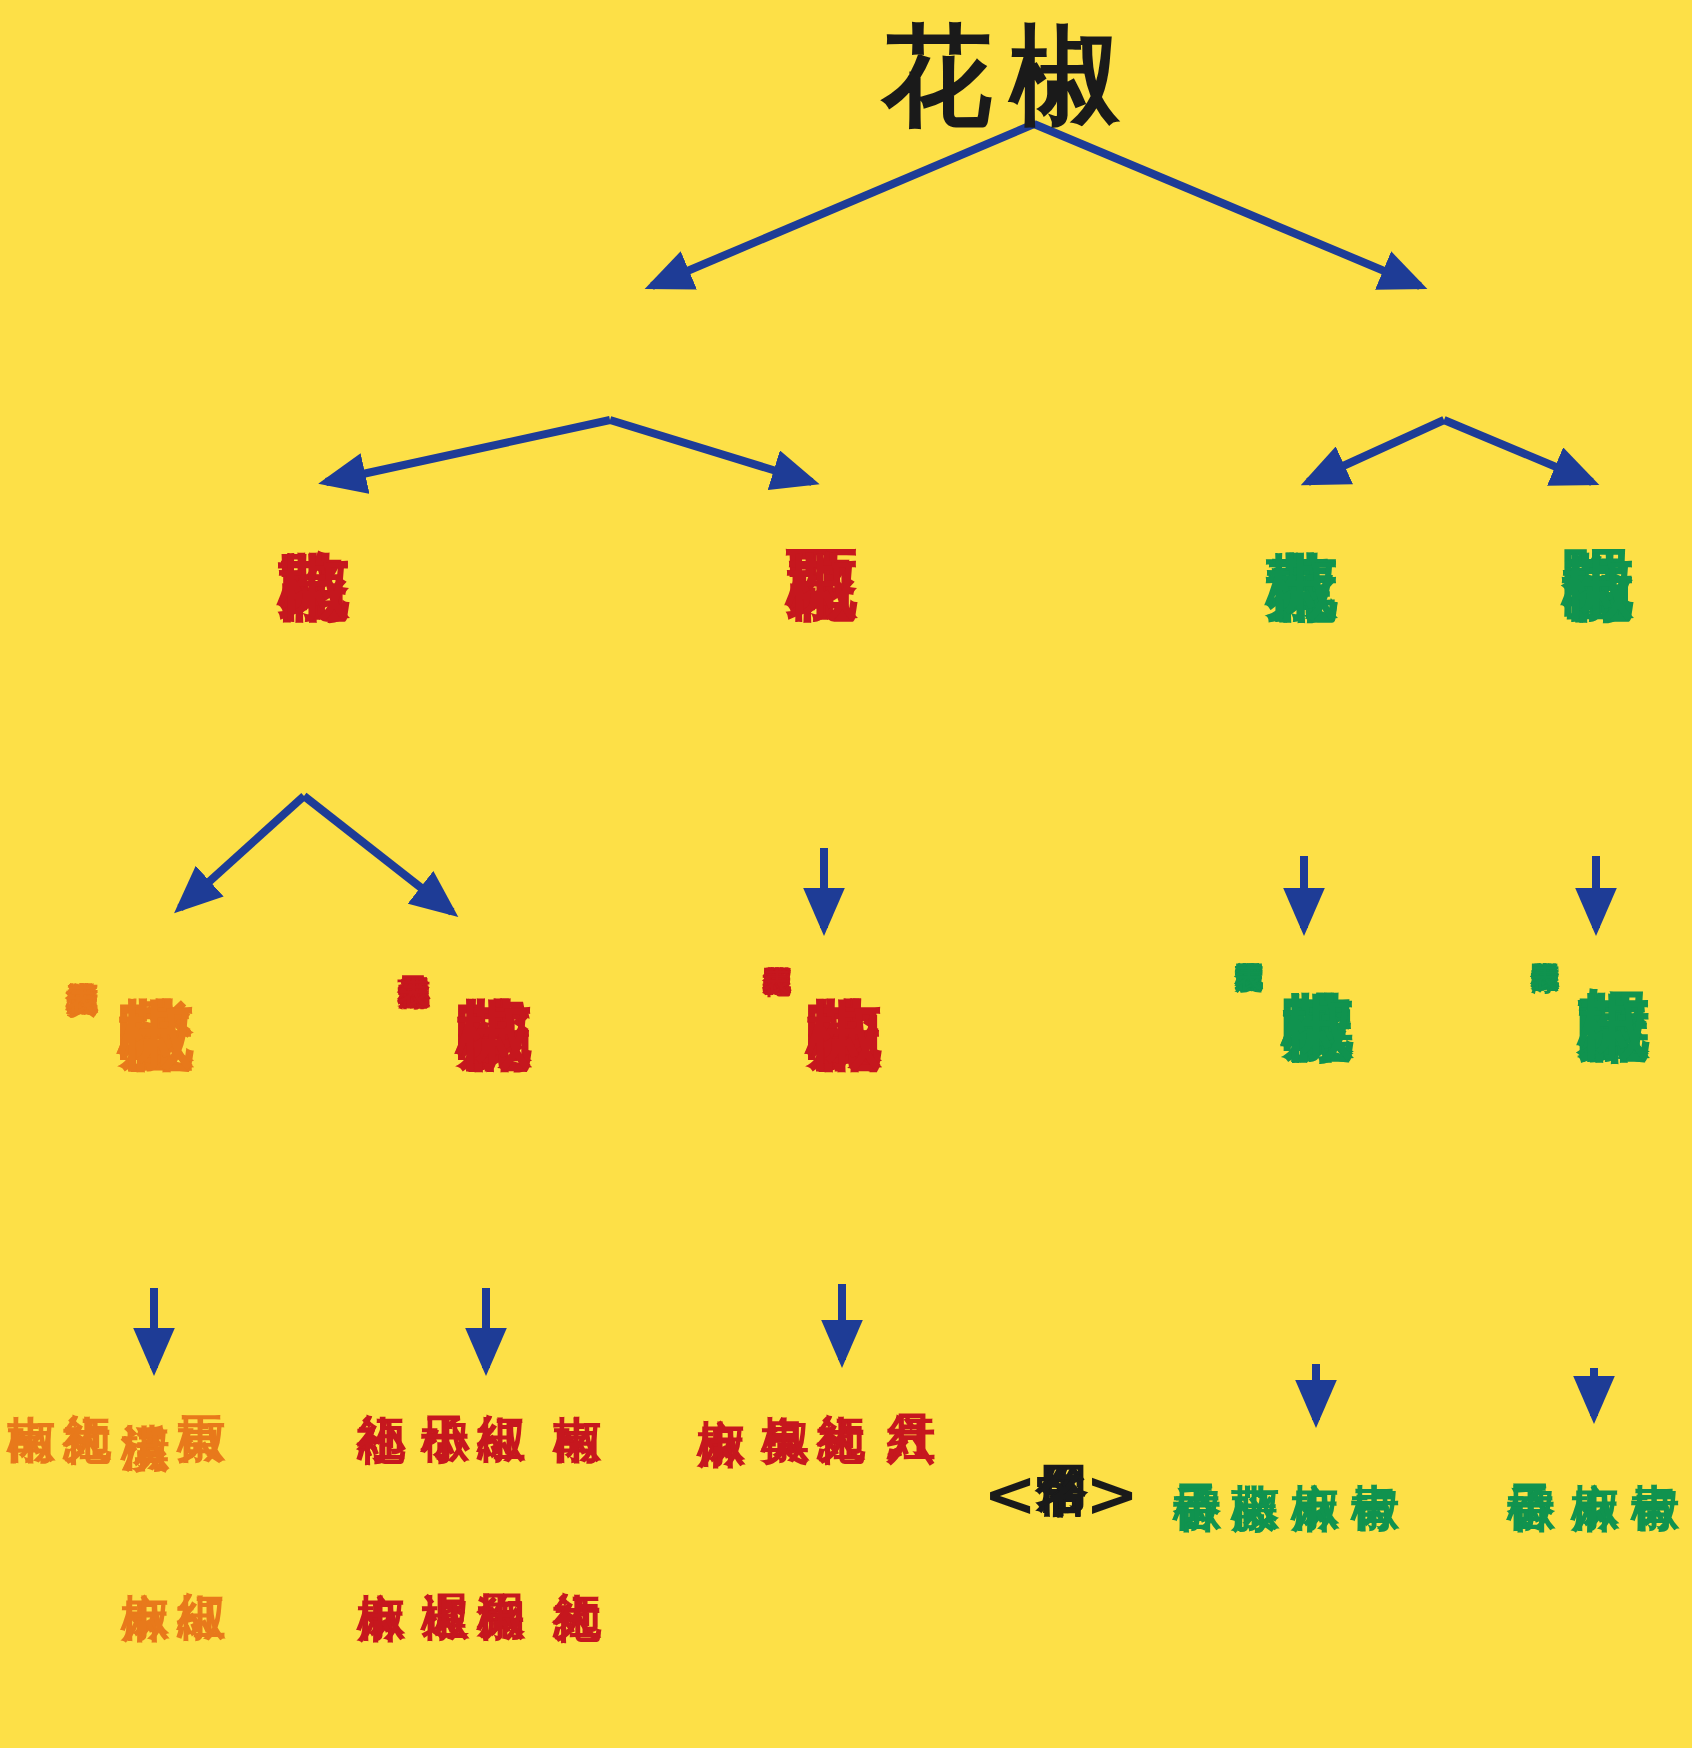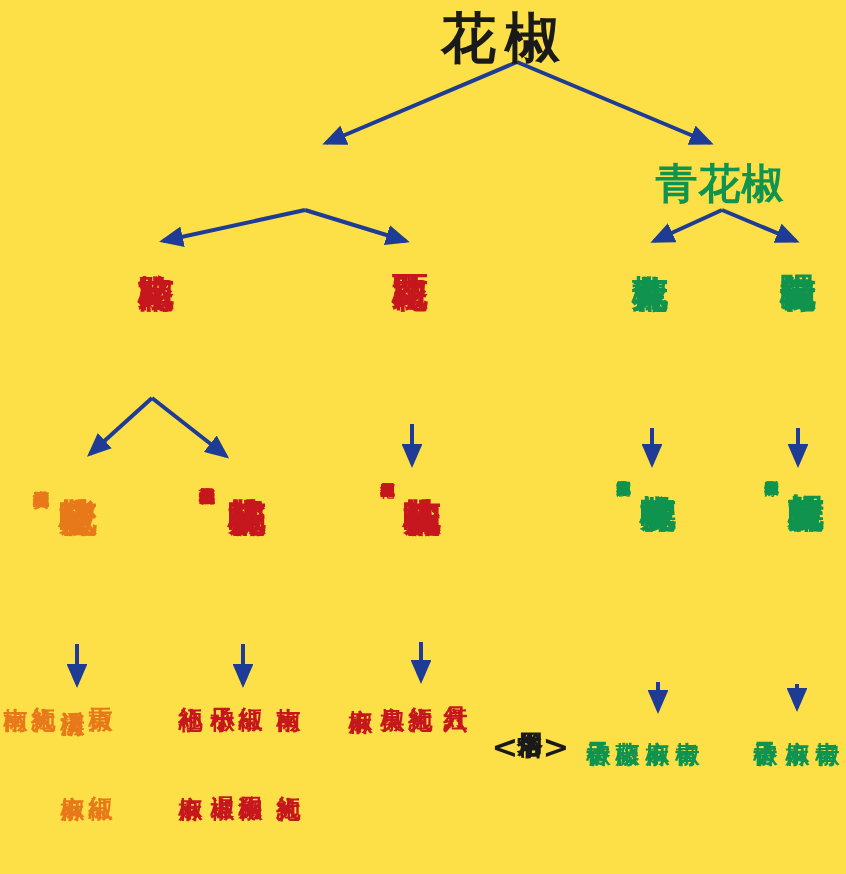--- a/index.html
+++ b/index.html
@@ -61,21 +61,20 @@
       <line class="arrowline" x1="77" y1="644" x2="77" y2="684" marker-end="url(#ah)"></line>
       <line class="arrowline" x1="243" y1="644" x2="243" y2="684" marker-end="url(#ah)"></line>
       <line class="arrowline" x1="421" y1="642" x2="421" y2="680" marker-end="url(#ah)"></line>
       <line class="arrowline" x1="658" y1="682" x2="658" y2="710" marker-end="url(#ah)"></line>
       <line class="arrowline" x1="797" y1="684" x2="797" y2="708" marker-end="url(#ah)"></line>
     </g>
   </svg>
 
   <div class="abs title" style="left:505px;top:2px;">花椒</div>
 
-  <div class="abs h2 green" style="left:720px;top:156px;">青花椒</div>
 
   <div class="v v3 red" style="left:156px;top:246px;">南路花椒</div>
   <div class="v v3 red" style="left:410px;top:246px;">西路花椒</div>
   <div class="v v3 green" style="left:650px;top:246px;">九葉青花椒</div>
   <div class="v v3 green" style="left:798px;top:246px;">金陽青花椒</div>
 
   <div class="v v4 orange" style="left:77px;top:468px;">橙皮味花椒</div>
   <div class="v note orange" style="left:41px;top:478px;">雅安漢源清溪椒為代表</div>
 
   <div class="v v4 red" style="left:246px;top:468px;">橘皮味花椒</div>

